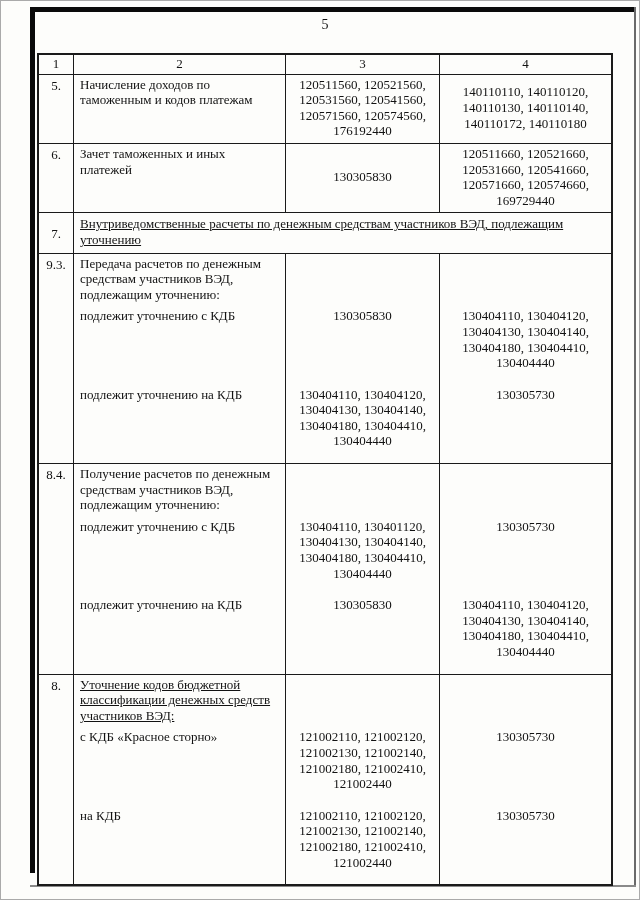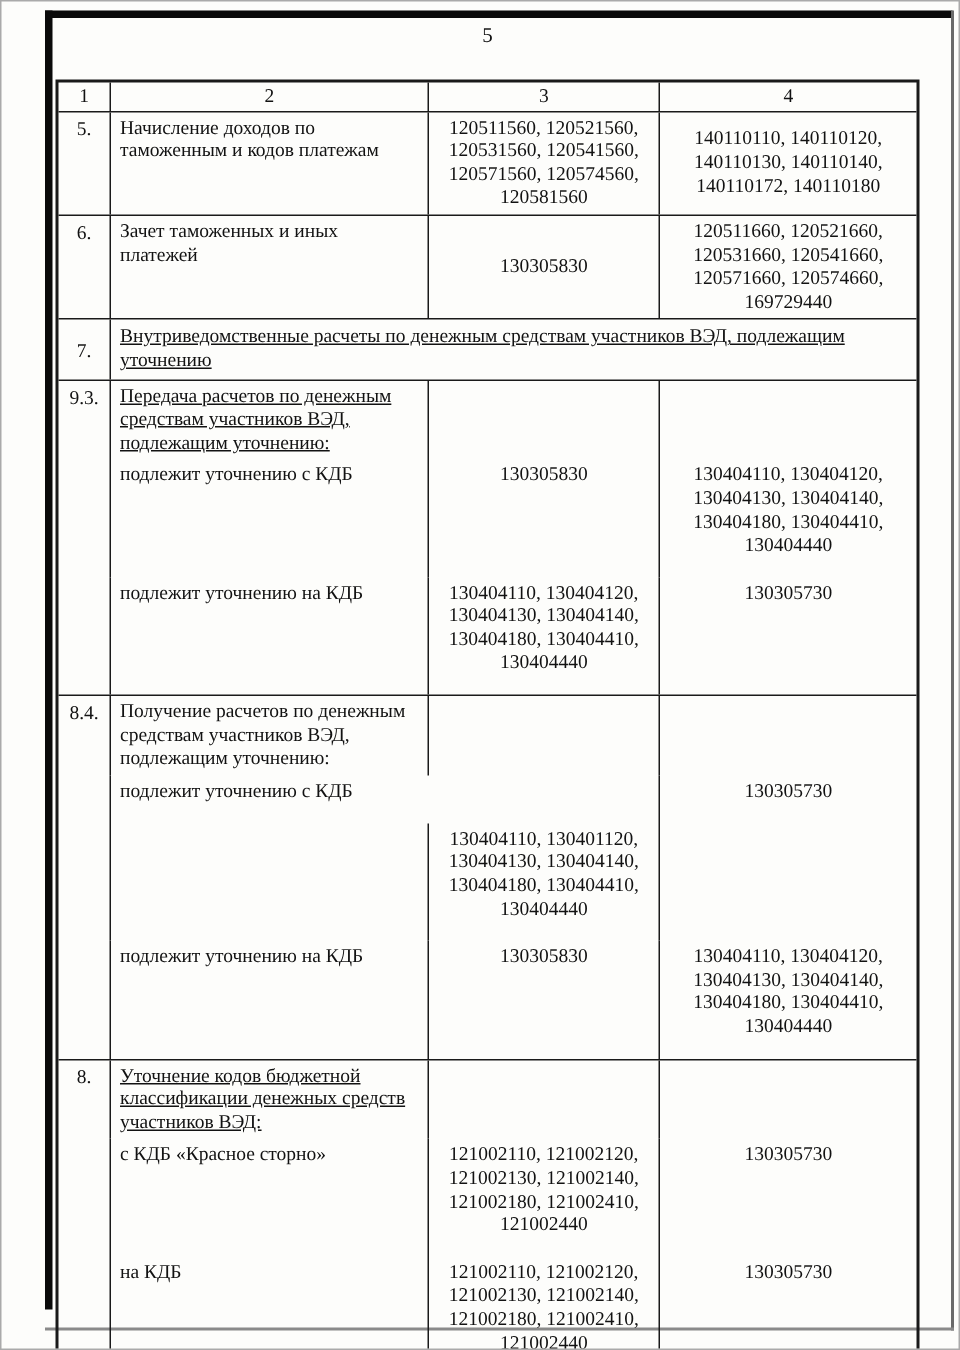--- a/index.html
+++ b/index.html
@@ -59,52 +59,52 @@
     <div class="t-grid" id="table-grid">
         <div class="t-row header">
           <div class="t-cell head">1</div>
           <div class="t-cell head bl">2</div>
           <div class="t-cell head bl">3</div>
           <div class="t-cell head bl">4</div>
         </div>
         <div class="t-row">
           <div class="t-cell num">5.</div>
           <div class="t-cell desc bl">Начисление доходов по таможенным и кодов платежам</div>
-          <div class="t-cell code bl vcenter">120511560, 120521560, 120531560, 120541560, 120571560, 120574560, 120581560</div>
+          <div class="t-cell code bl vcenter">120511560, 120521560, 120531560, 120541560, 120571560, 120574560, 176192440</div>
           <div class="t-cell code bl vcenter">140110110, 140110120, 140110130, 140110140, 140110172, 140110180</div>
         </div>
         <div class="t-row">
           <div class="t-cell num">6.</div>
           <div class="t-cell desc bl">Зачет таможенных и иных платежей</div>
           <div class="t-cell code bl vcenter">130305830</div>
           <div class="t-cell code bl vcenter">120511660, 120521660, 120531660, 120541660, 120571660, 120574660, 169729440</div>
         </div>
         <div class="t-row">
           <div class="t-cell num vnum">7.</div>
           <div class="t-cell span-cell bl" style="grid-column: 2 / 5;">Внутриведомственные расчеты по денежным средствам участников ВЭД, подлежащим уточнению</div>
         </div>
         <div class="t-row">
           <div class="t-cell num" style="grid-area: 1 / 1 / span 3;">9.3.</div>
-          <div class="t-cell desc bl" style="grid-area: 1 / 2; text-decoration: underline;">Передача расчетов по денежным средствам участников ВЭД, подлежащим уточнению:</div>
+          <div class="t-cell desc bl" style="grid-area: 1 / 2;">Передача расчетов по денежным средствам участников ВЭД, подлежащим уточнению:</div>
           <div class="t-cell code bl" style="grid-area: 1 / 3;"></div>
           <div class="t-cell code bl" style="grid-area: 1 / 4;"></div>
           <div class="t-cell desc bl padded" style="grid-area: 2 / 2;">подлежит уточнению с КДБ</div>
           <div class="t-cell code bl padded" style="grid-area: 2 / 3;">130305830</div>
           <div class="t-cell code bl padded" style="grid-area: 2 / 4;">130404110, 130404120, 130404130, 130404140, 130404180, 130404410, 130404440</div>
           <div class="t-cell desc bl padded" style="grid-area: 3 / 2;">подлежит уточнению на КДБ</div>
           <div class="t-cell code bl padded" style="grid-area: 3 / 3;">130404110, 130404120, 130404130, 130404140, 130404180, 130404410, 130404440</div>
           <div class="t-cell code bl padded" style="grid-area: 3 / 4;">130305730</div>
         </div>
         <div class="t-row">
           <div class="t-cell num" style="grid-area: 1 / 1 / span 3;">8.4.</div>
           <div class="t-cell desc bl" style="grid-area: 1 / 2;">Получение расчетов по денежным средствам участников ВЭД, подлежащим уточнению:</div>
           <div class="t-cell code bl" style="grid-area: 1 / 3;"></div>
           <div class="t-cell code bl" style="grid-area: 1 / 4;"></div>
           <div class="t-cell desc bl padded" style="grid-area: 2 / 2;">подлежит уточнению с КДБ</div>
-          <div class="t-cell code bl padded" style="grid-area: 2 / 3; margin-top: 32px;">130404110, 130401120, 130404130, 130404140, 130404180, 130404410, 130404440</div>
+          <div class="t-cell code bl padded" style="grid-area: 2 / 3;">130404110, 130401120, 130404130, 130404140, 130404180, 130404410, 130404440</div>
           <div class="t-cell code bl padded" style="grid-area: 2 / 4;">130305730</div>
           <div class="t-cell desc bl padded" style="grid-area: 3 / 2;">подлежит уточнению на КДБ</div>
           <div class="t-cell code bl padded" style="grid-area: 3 / 3;">130305830</div>
           <div class="t-cell code bl padded" style="grid-area: 3 / 4;">130404110, 130404120, 130404130, 130404140, 130404180, 130404410, 130404440</div>
         </div>
         <div class="t-row">
           <div class="t-cell num" style="grid-area: 1 / 1 / span 3;">8.</div>
           <div class="t-cell desc bl" style="grid-area: 1 / 2; text-decoration: underline;">Уточнение кодов бюджетной классификации денежных средств участников ВЭД:</div>
           <div class="t-cell code bl" style="grid-area: 1 / 3;"></div>
           <div class="t-cell code bl" style="grid-area: 1 / 4;"></div>

